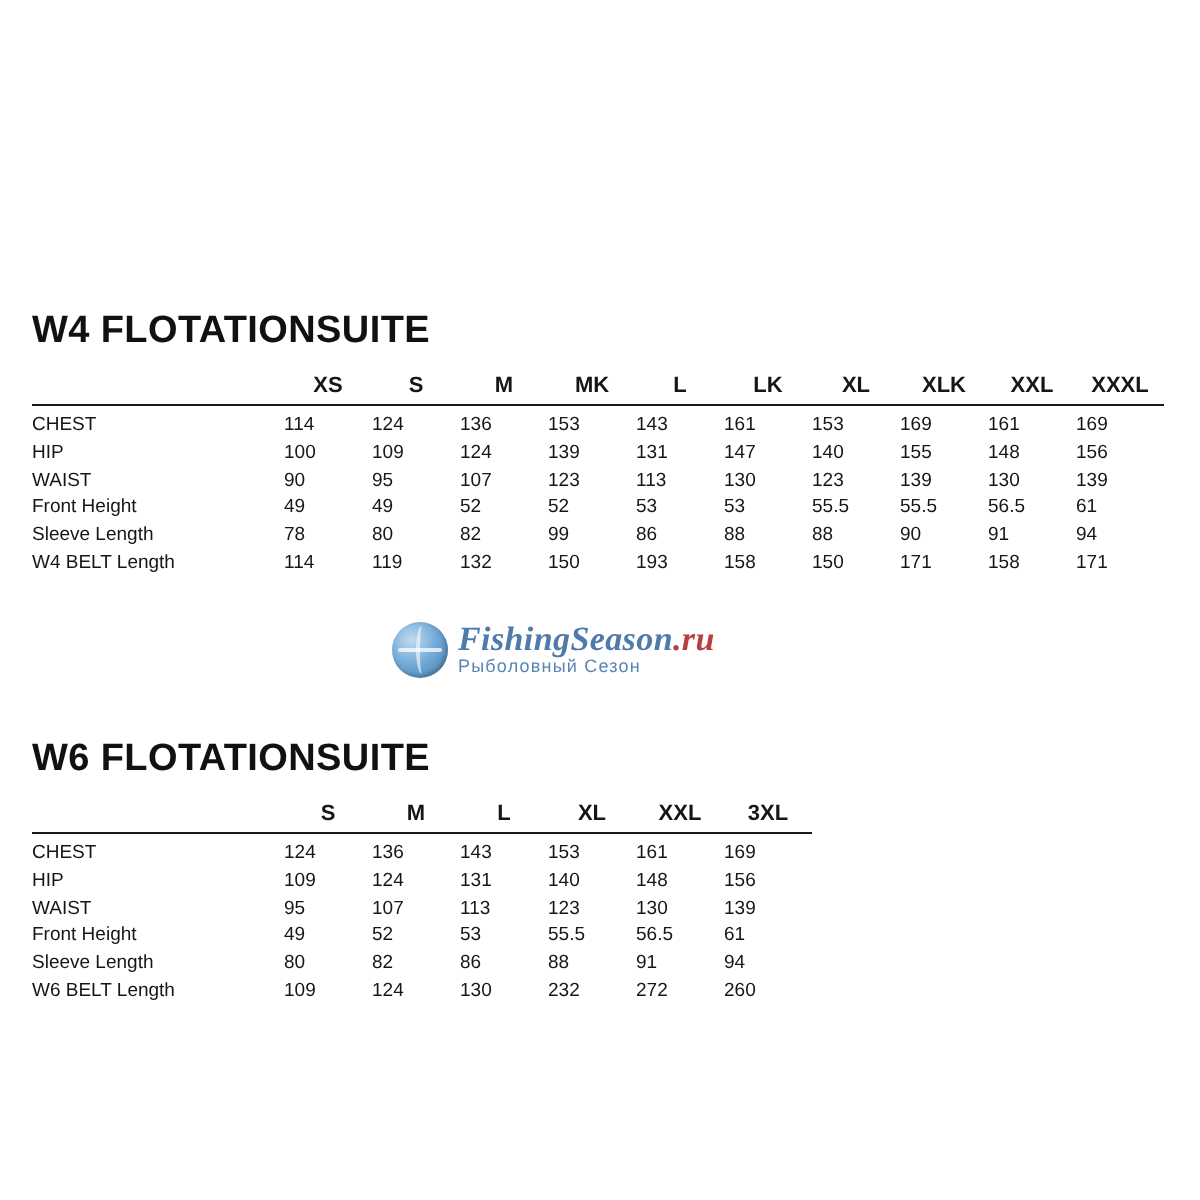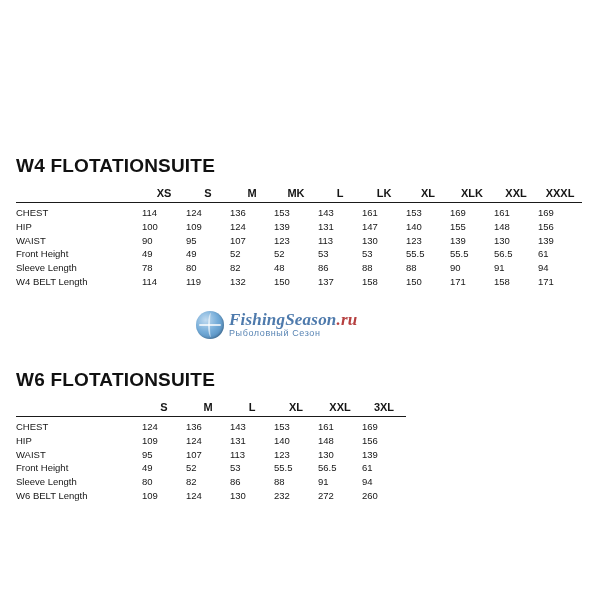--- a/index.html
+++ b/index.html
@@ -210,35 +210,35 @@
           <td class="val">55.5</td>
           <td class="val">55.5</td>
           <td class="val">56.5</td>
           <td class="val">61</td>
         </tr>
         <tr>
           <td class="rowlabel">Sleeve Length</td>
           <td class="val">78</td>
           <td class="val">80</td>
           <td class="val">82</td>
-          <td class="val">48</td>
+          <td class="val">99</td>
           <td class="val">86</td>
           <td class="val">88</td>
           <td class="val">88</td>
           <td class="val">90</td>
           <td class="val">91</td>
           <td class="val">94</td>
         </tr>
         <tr>
           <td class="rowlabel">W4 BELT Length</td>
           <td class="val">114</td>
           <td class="val">119</td>
           <td class="val">132</td>
           <td class="val">150</td>
-          <td class="val">137</td>
+          <td class="val">193</td>
           <td class="val">158</td>
           <td class="val">150</td>
           <td class="val">171</td>
           <td class="val">158</td>
           <td class="val">171</td>
         </tr>
       </tbody>
     </table>
   </div>
 

